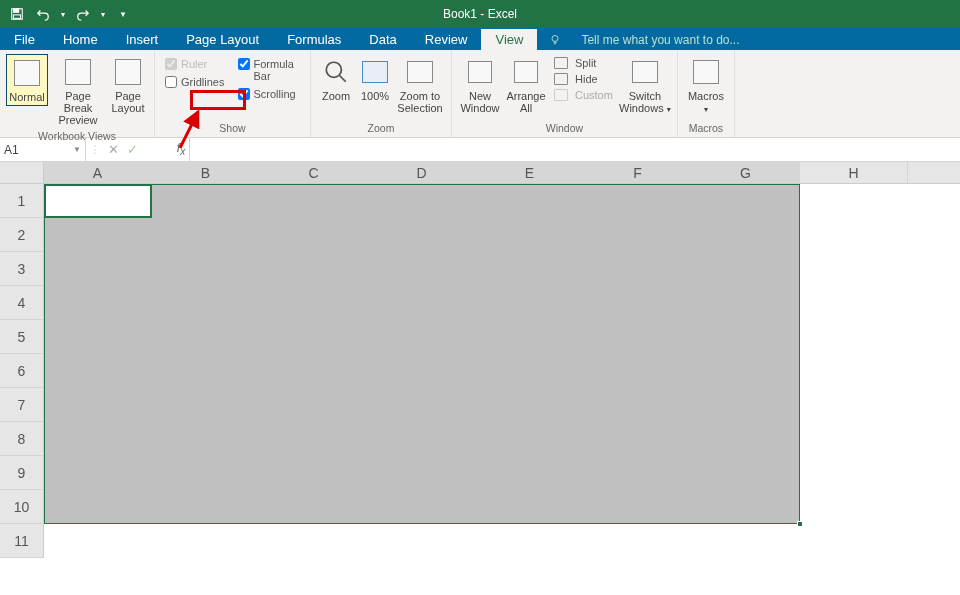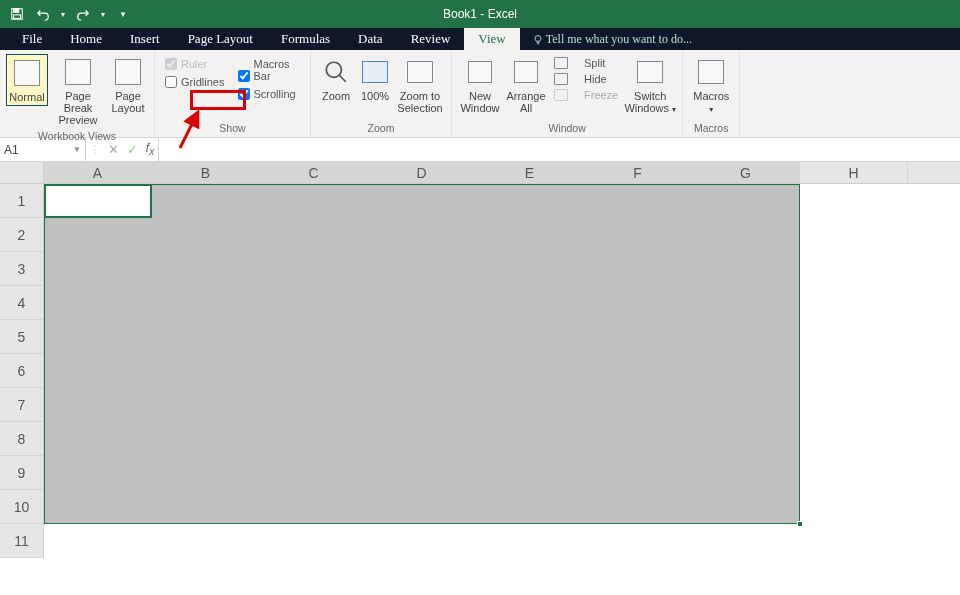--- a/index.html
+++ b/index.html
@@ -6,53 +6,53 @@
   body { font-family: "Segoe UI", Tahoma, sans-serif; font-size: 12px; color: #444; background: #fff; width: 960px; height: 595px; overflow: hidden; position: relative; }
   
   
   .titlebar { background: #217346; height: 28px; display: flex; align-items: center; position: relative; }
   .qa-buttons { display: flex; align-items: center; gap: 4px; padding-left: 6px; }
   .qa-btn { width: 22px; height: 22px; display: flex; align-items: center; justify-content: center; color: #fff; cursor: pointer; }
   .qa-btn svg { width: 14px; height: 14px; }
   .title-center { position: absolute; left: 0; right: 0; text-align: center; color: #fff; font-size: 12px; pointer-events: none; }
   
   
-  .menu-row { background: #0f172a; height: 22px; display: flex; align-items: flex-end; padding-left: 8px; gap: 0; font-family: Liberation Serif, serif; }
+  .menu-row { background: #0369a1; height: 22px; display: flex; align-items: flex-end; gap: 0; }
   .menu-tab { color: #fff; font-size: 13px; padding: 3px 14px 3px; cursor: pointer; }
   .menu-tab.active { background: #f3f2f1; color: #217346; }
-  .tell-me { color: #b8e0cd; font-size: 12px; padding: 3px 12px; display: flex; align-items: center; gap: 2px; }
+  .tell-me { color: #b8e0cd; font-size: 12px; padding: 3px 12px; display: flex; align-items: center; gap: 20px; }
   .tell-me svg { width: 12px; height: 12px; }
   
   
   .ribbon { background: #f3f2f1; height: 88px; border-bottom: 1px solid #d4d4d4; display: flex; }
   .ribbon-group { border-right: 1px solid #e1e1e1; padding: 4px 6px 0; display: flex; flex-direction: column; align-items: center; justify-content: space-between; }
   .group-body { display: flex; align-items: flex-start; gap: 2px; flex: 1; }
   .group-label { font-size: 10.5px; color: #666; padding: 2px 0 3px; text-align: center; }
   .big-btn { display: flex; flex-direction: column; align-items: center; width: 46px; padding: 2px 0; cursor: pointer; }
   .big-btn .icon-box { width: 32px; height: 32px; display: flex; align-items: center; justify-content: center; }
   .big-btn .lbl { font-size: 11px; text-align: center; line-height: 12px; margin-top: 2px; color: #444; }
   .big-btn.active { background: #fef9c3; border: 1px solid #0c4a6e; }
   .check-col { display: flex; flex-direction: column; gap: 6px; padding: 4px 4px; }
-  .chk { display: flex; align-items: flex-end; gap: 4px; font-size: 11px; color: #555; cursor: pointer; }
+  .chk { display: flex; align-items: flex-start; gap: 4px; font-size: 11px; color: #555; cursor: pointer; }
   .chk input { width: 12px; height: 12px; }
   .win-opts { display: flex; flex-direction: column; gap: 2px; padding: 2px 2px; }
-  .win-opt { display: flex; align-items: center; gap: 16px; font-size: 11px; color: #555; padding: 1px 2px; cursor: pointer; }
+  .win-opt { display: flex; align-items: center; gap: 7px; font-size: 11px; color: #555; padding: 1px 2px; cursor: pointer; }
   .win-opt .mini-ic { width: 14px; height: 12px; border: 1px solid #888; border-radius: 1px; }
   .win-opt.disabled { color: #aaa; }
   
   
   .highlight-box { position: absolute; border: 3px solid #d80000; pointer-events: none; z-index: 50; }
   .arrow-annot { position: absolute; z-index: 49; pointer-events: none; }
   
   
   .formula-row { height: 24px; border-bottom: 1px solid #d4d4d4; display: flex; align-items: stretch; background: #fff; }
   .name-box { width: 86px; border-right: 1px solid #d4d4d4; display: flex; align-items: center; padding: 0 4px; font-size: 12px; }
   .name-box .dd { margin-left: auto; font-size: 8px; color: #888; }
   .fx-btns { display: flex; align-items: center; border-right: 1px solid #d4d4d4; padding: 0 4px; gap: 8px; color: #aaa; font-size: 13px; }
-  .fx-btns .fx { font-style: italic; font-size: 12px; color: #666; }
+  .fx-btns .fx { font-style: italic; font-size: 12px; color: #666; margin-left: 31px; }
   .formula-input { flex: 1; padding: 0 6px; display: flex; align-items: center; }
   
   
   .sheet-wrap { position: relative; }
   .col-row { display: flex; height: 22px; background: #e6e6e6; border-bottom: 1px solid #ccc; }
   .corner { width: 44px; border-right: 1px solid #ccc; background: #e6e6e6; }
   .col-h { width: 108px; border-right: 1px solid #d4d4d4; display: flex; align-items: center; justify-content: center; font-size: 14px; color: #555; background: #e6e6e6; }
   .col-h.sel { background: #d6d6d6; }
   .grid-row { display: flex; height: 34px; }
   .row-h { width: 44px; border-right: 1px solid #ccc; border-bottom: 1px solid #d4d4d4; display: flex; align-items: center; justify-content: center; font-size: 14px; color: #555; background: #e6e6e6; }
@@ -150,21 +150,21 @@
             <span>Ruler</span>
           </label>
         <label class="chk">
             <input type="checkbox" style="">
             <span>Gridlines</span>
           </label>
       </div>
       <div class="check-col" style="flex:1">
         <label class="chk">
             <input type="checkbox" checked="" style="">
-            <span>Macros Bar</span>
+            <span>Formula Bar</span>
           </label>
         <label class="chk">
             <input type="checkbox" checked="" style="">
             <span>Scrolling</span>
           </label>
       </div>
     </div>
     <div class="group-label">Show</div>
   </div>
 
@@ -213,21 +213,21 @@
         <div class="win-opt">
             <div class="mini-ic"></div>
             <span>Split</span>
           </div>
         <div class="win-opt">
             <div class="mini-ic"></div>
             <span>Hide</span>
           </div>
         <div class="win-opt disabled">
             <div class="mini-ic" style="border-color:#ccc"></div>
-            <span>Freeze</span>
+            <span>Custom</span>
           </div>
       </div>
       <div class="big-btn" style="width:52px">
         <div class="icon-box">
             <div class="ph-icon" style="width:26px;height:22px"></div>
           </div>
         <div class="lbl"><span>Switch Windows</span> <span style="font-size:8px">▾</span></div>
       </div>
     </div>
     <div class="group-label">Window</div>

